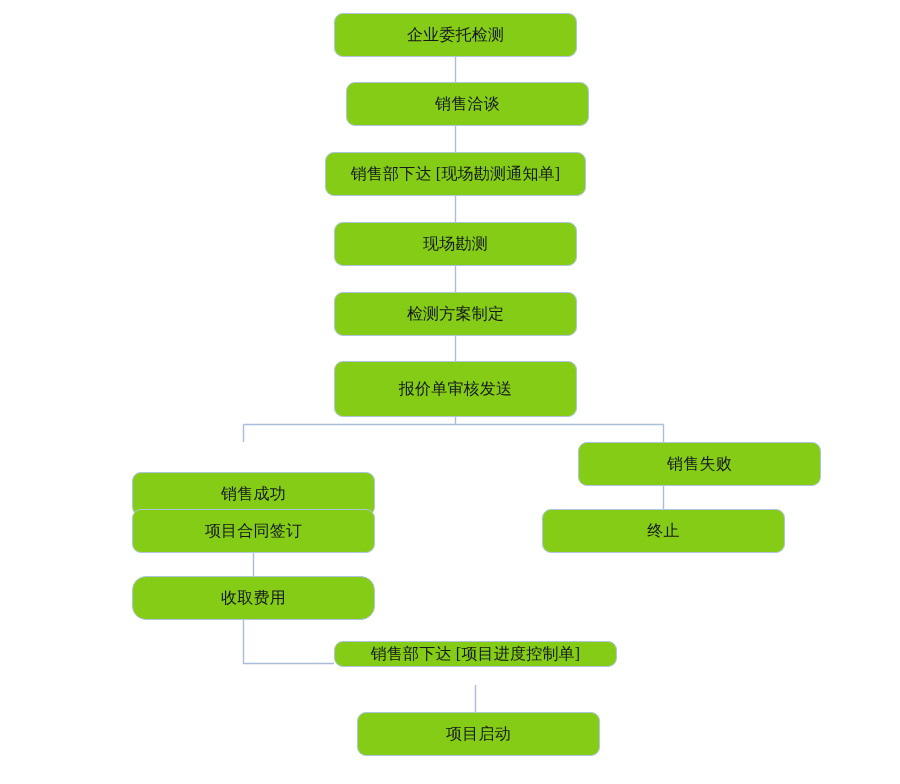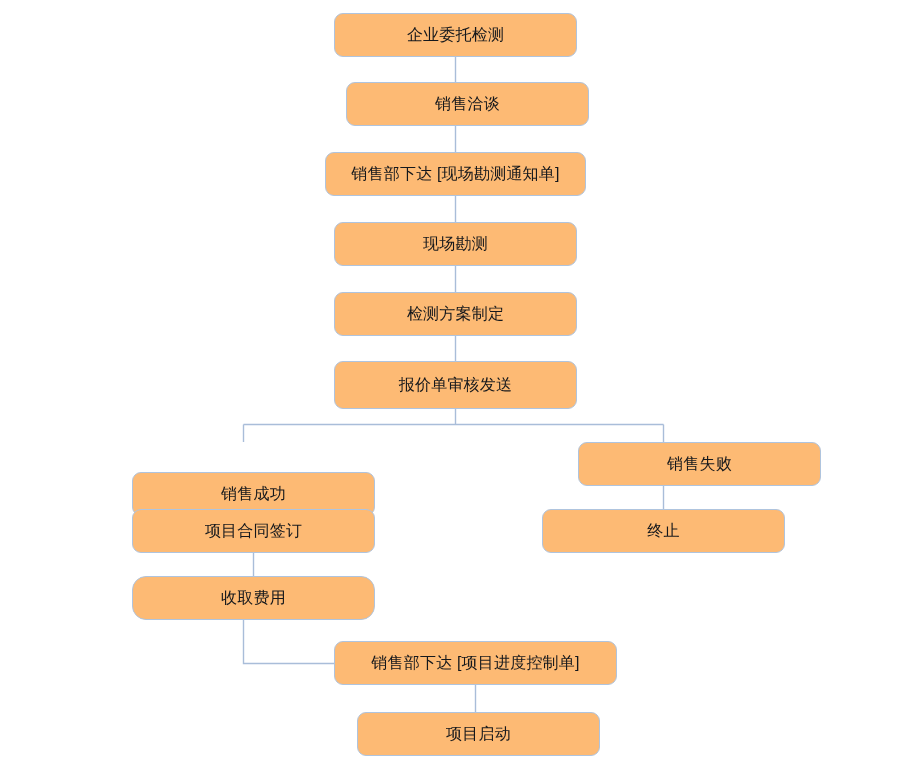--- a/index.html
+++ b/index.html
@@ -32,50 +32,50 @@
   #connectors path {
     stroke: #a9bdd9;
     stroke-width: 1.4;
     fill: none;
     shape-rendering: geometricPrecision;
   }
   .node {
     position: absolute;
     z-index: 2;
     box-sizing: border-box;
-    background: #fdba74;
+    background: #84cc16;
     border: 1px solid #afc4de;
     border-radius: 9px;
     display: flex;
     align-items: center;
     justify-content: center;
     color: #15181c;
     font-size: 16px;
     line-height: 1.2;
     letter-spacing: 0.2px;
     white-space: nowrap;
     text-align: center;
-    font-family: Liberation Sans, sans-serif;
+    font-family: Liberation Serif, serif;
   }
   
   .n-entrust      { left: 334px; top: 13px;  width: 243px; height: 44px; }
   .n-negotiation  { left: 346px; top: 82px;  width: 243px; height: 44px; }
   .n-survey-order { left: 325px; top: 152px; width: 261px; height: 44px; }
   .n-site-survey  { left: 334px; top: 222px; width: 243px; height: 44px; }
   .n-plan         { left: 334px; top: 292px; width: 243px; height: 44px; }
-  .n-quote        { left: 334px; top: 361px; width: 243px; height: 48px; }
+  .n-quote        { left: 334px; top: 361px; width: 243px; height: 56px; }
   
   .n-success      { left: 132px; top: 442px; width: 243px; height: 44px; margin-top: 30px; }
   .n-contract     { left: 132px; top: 509px; width: 243px; height: 44px; }
   .n-fee          { left: 132px; top: 576px; width: 243px; height: 44px; border-radius: 14px; }
   
   .n-fail         { left: 542px; top: 442px; width: 243px; height: 44px; margin-left: 36px; }
   .n-terminate    { left: 542px; top: 509px; width: 243px; height: 44px; text-align: center; }
   
-  .n-progress     { left: 334px; top: 641px; width: 283px; height: 44px; }
+  .n-progress     { left: 334px; top: 641px; width: 283px; height: 26px; }
   .n-project      { left: 357px; top: 712px; width: 243px; height: 44px; }
 </style>
 </head>
 <body>
 
 <div id="canvas">
 
   <svg id="connectors" viewBox="0 0 900 784" width="900" height="784" xmlns="http://www.w3.org/2000/svg">
 
     <line x1="455.5" y1="57" x2="455.5" y2="82"></line>

